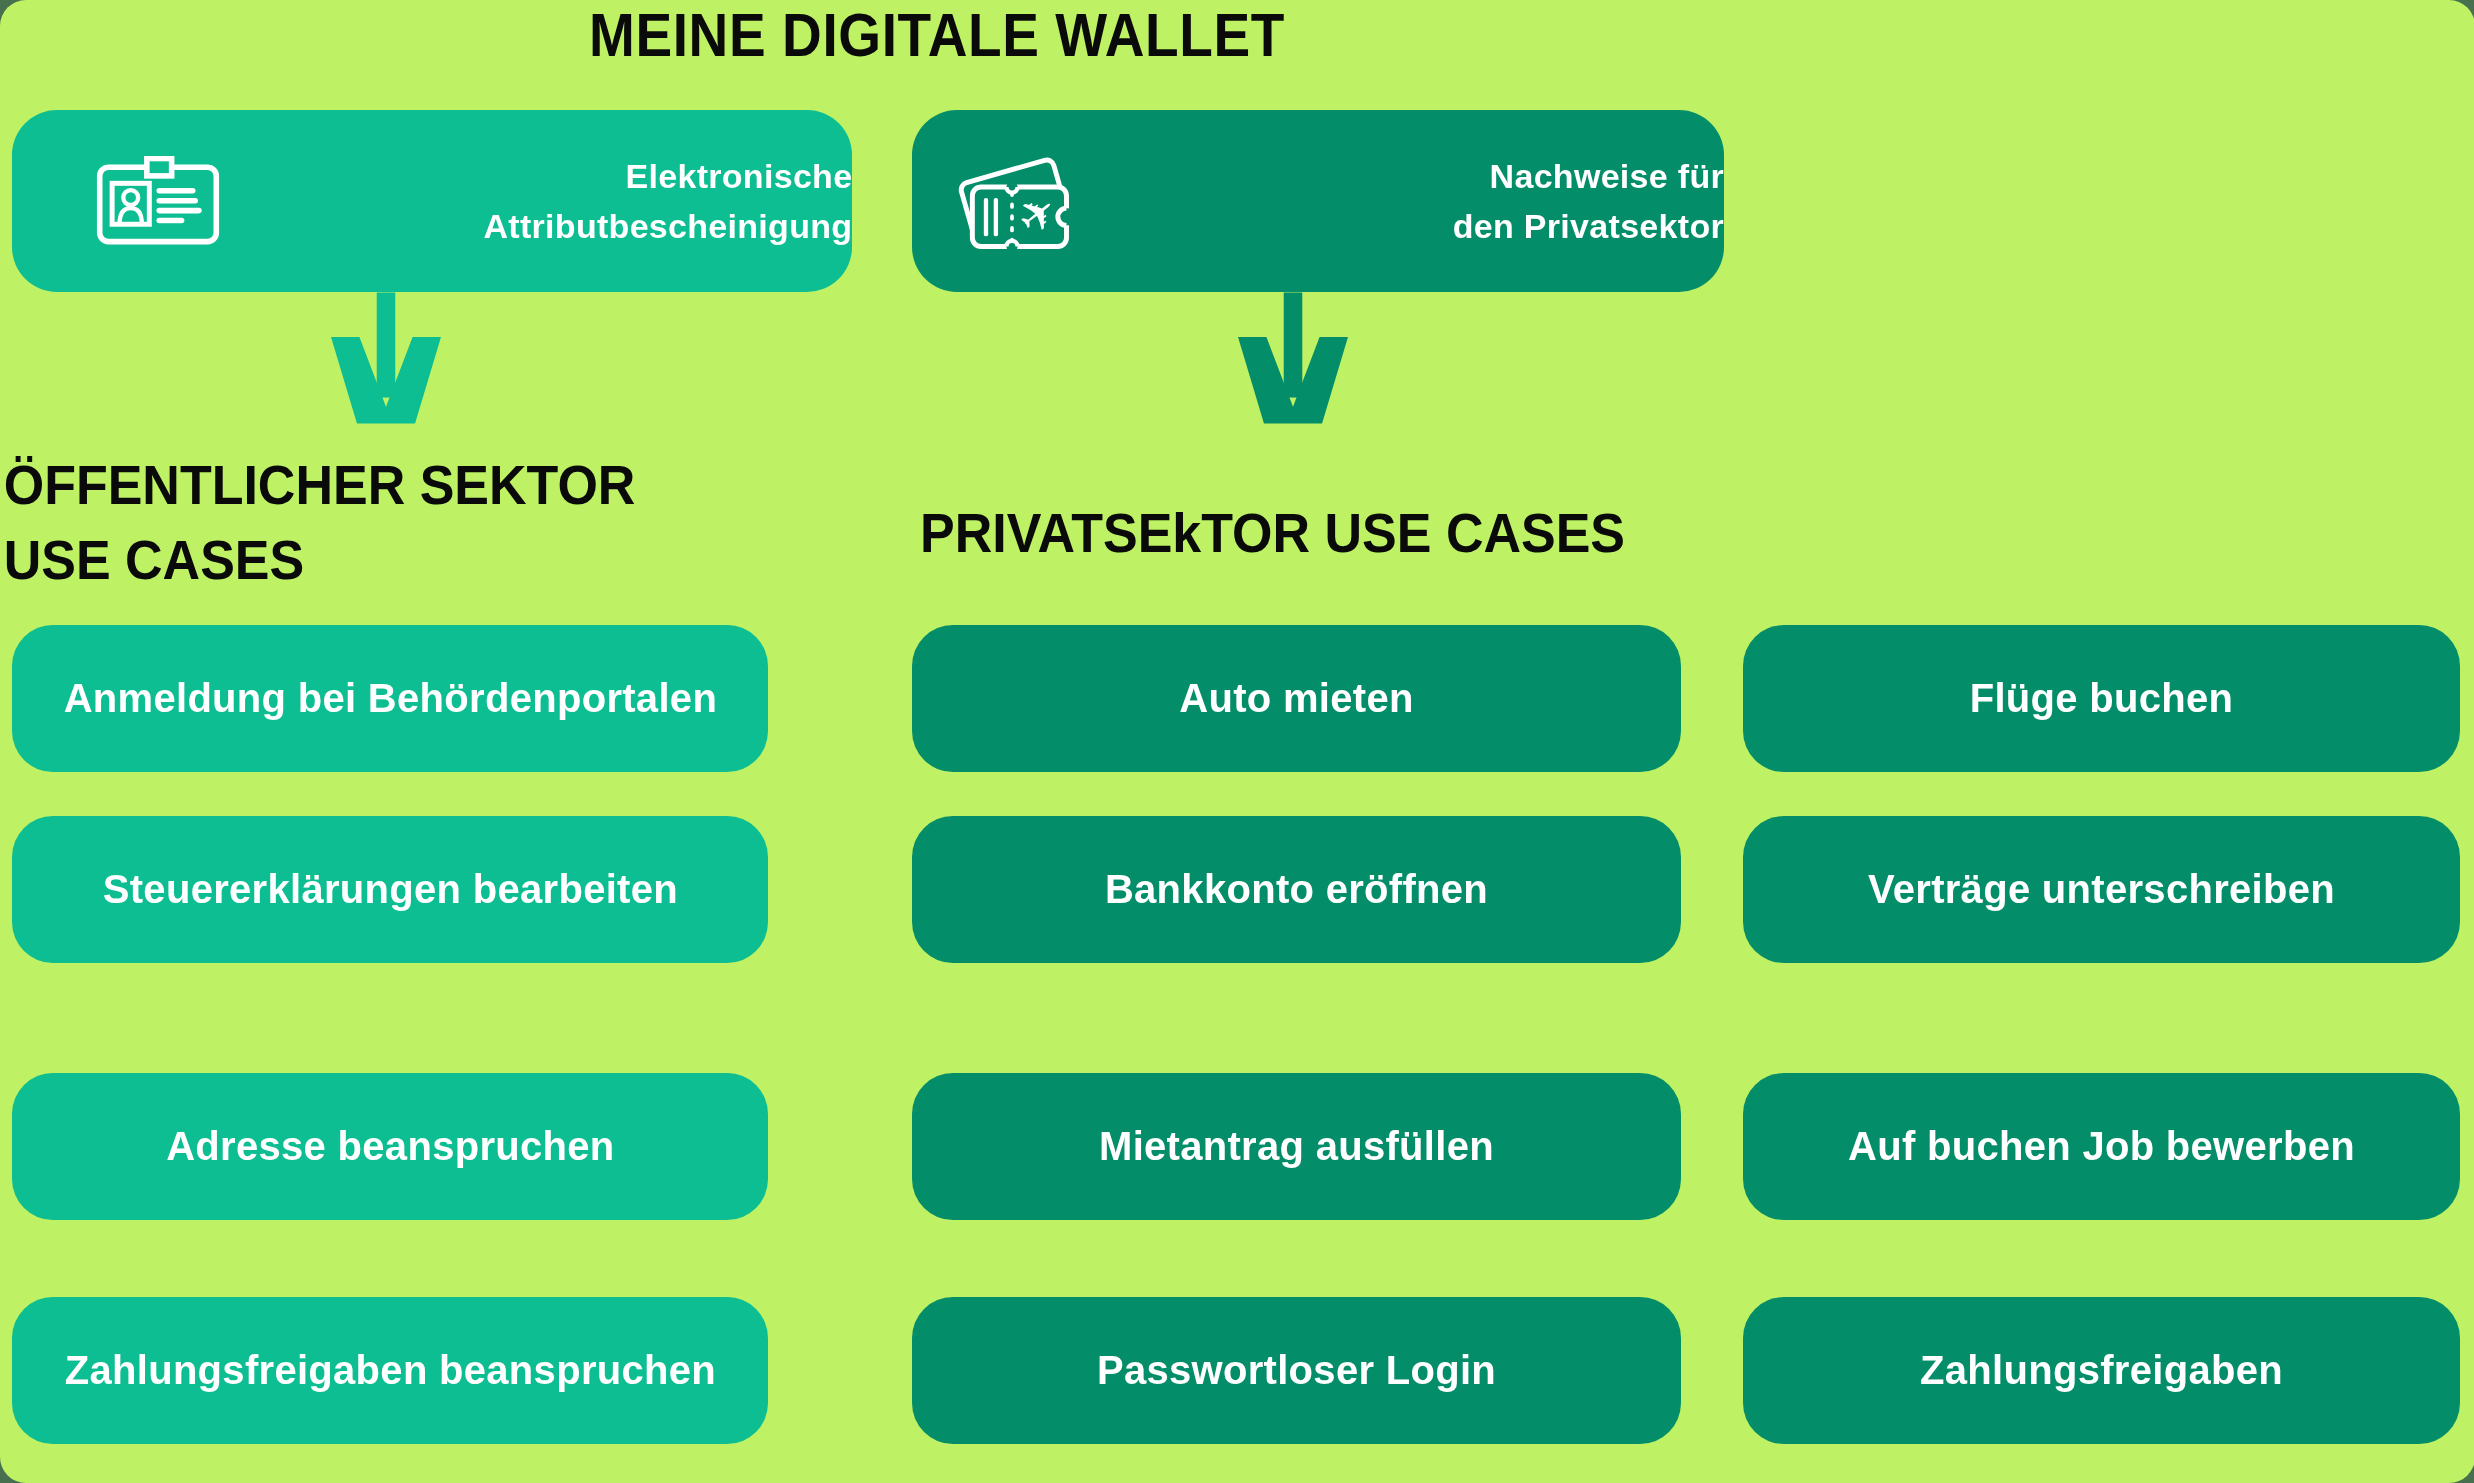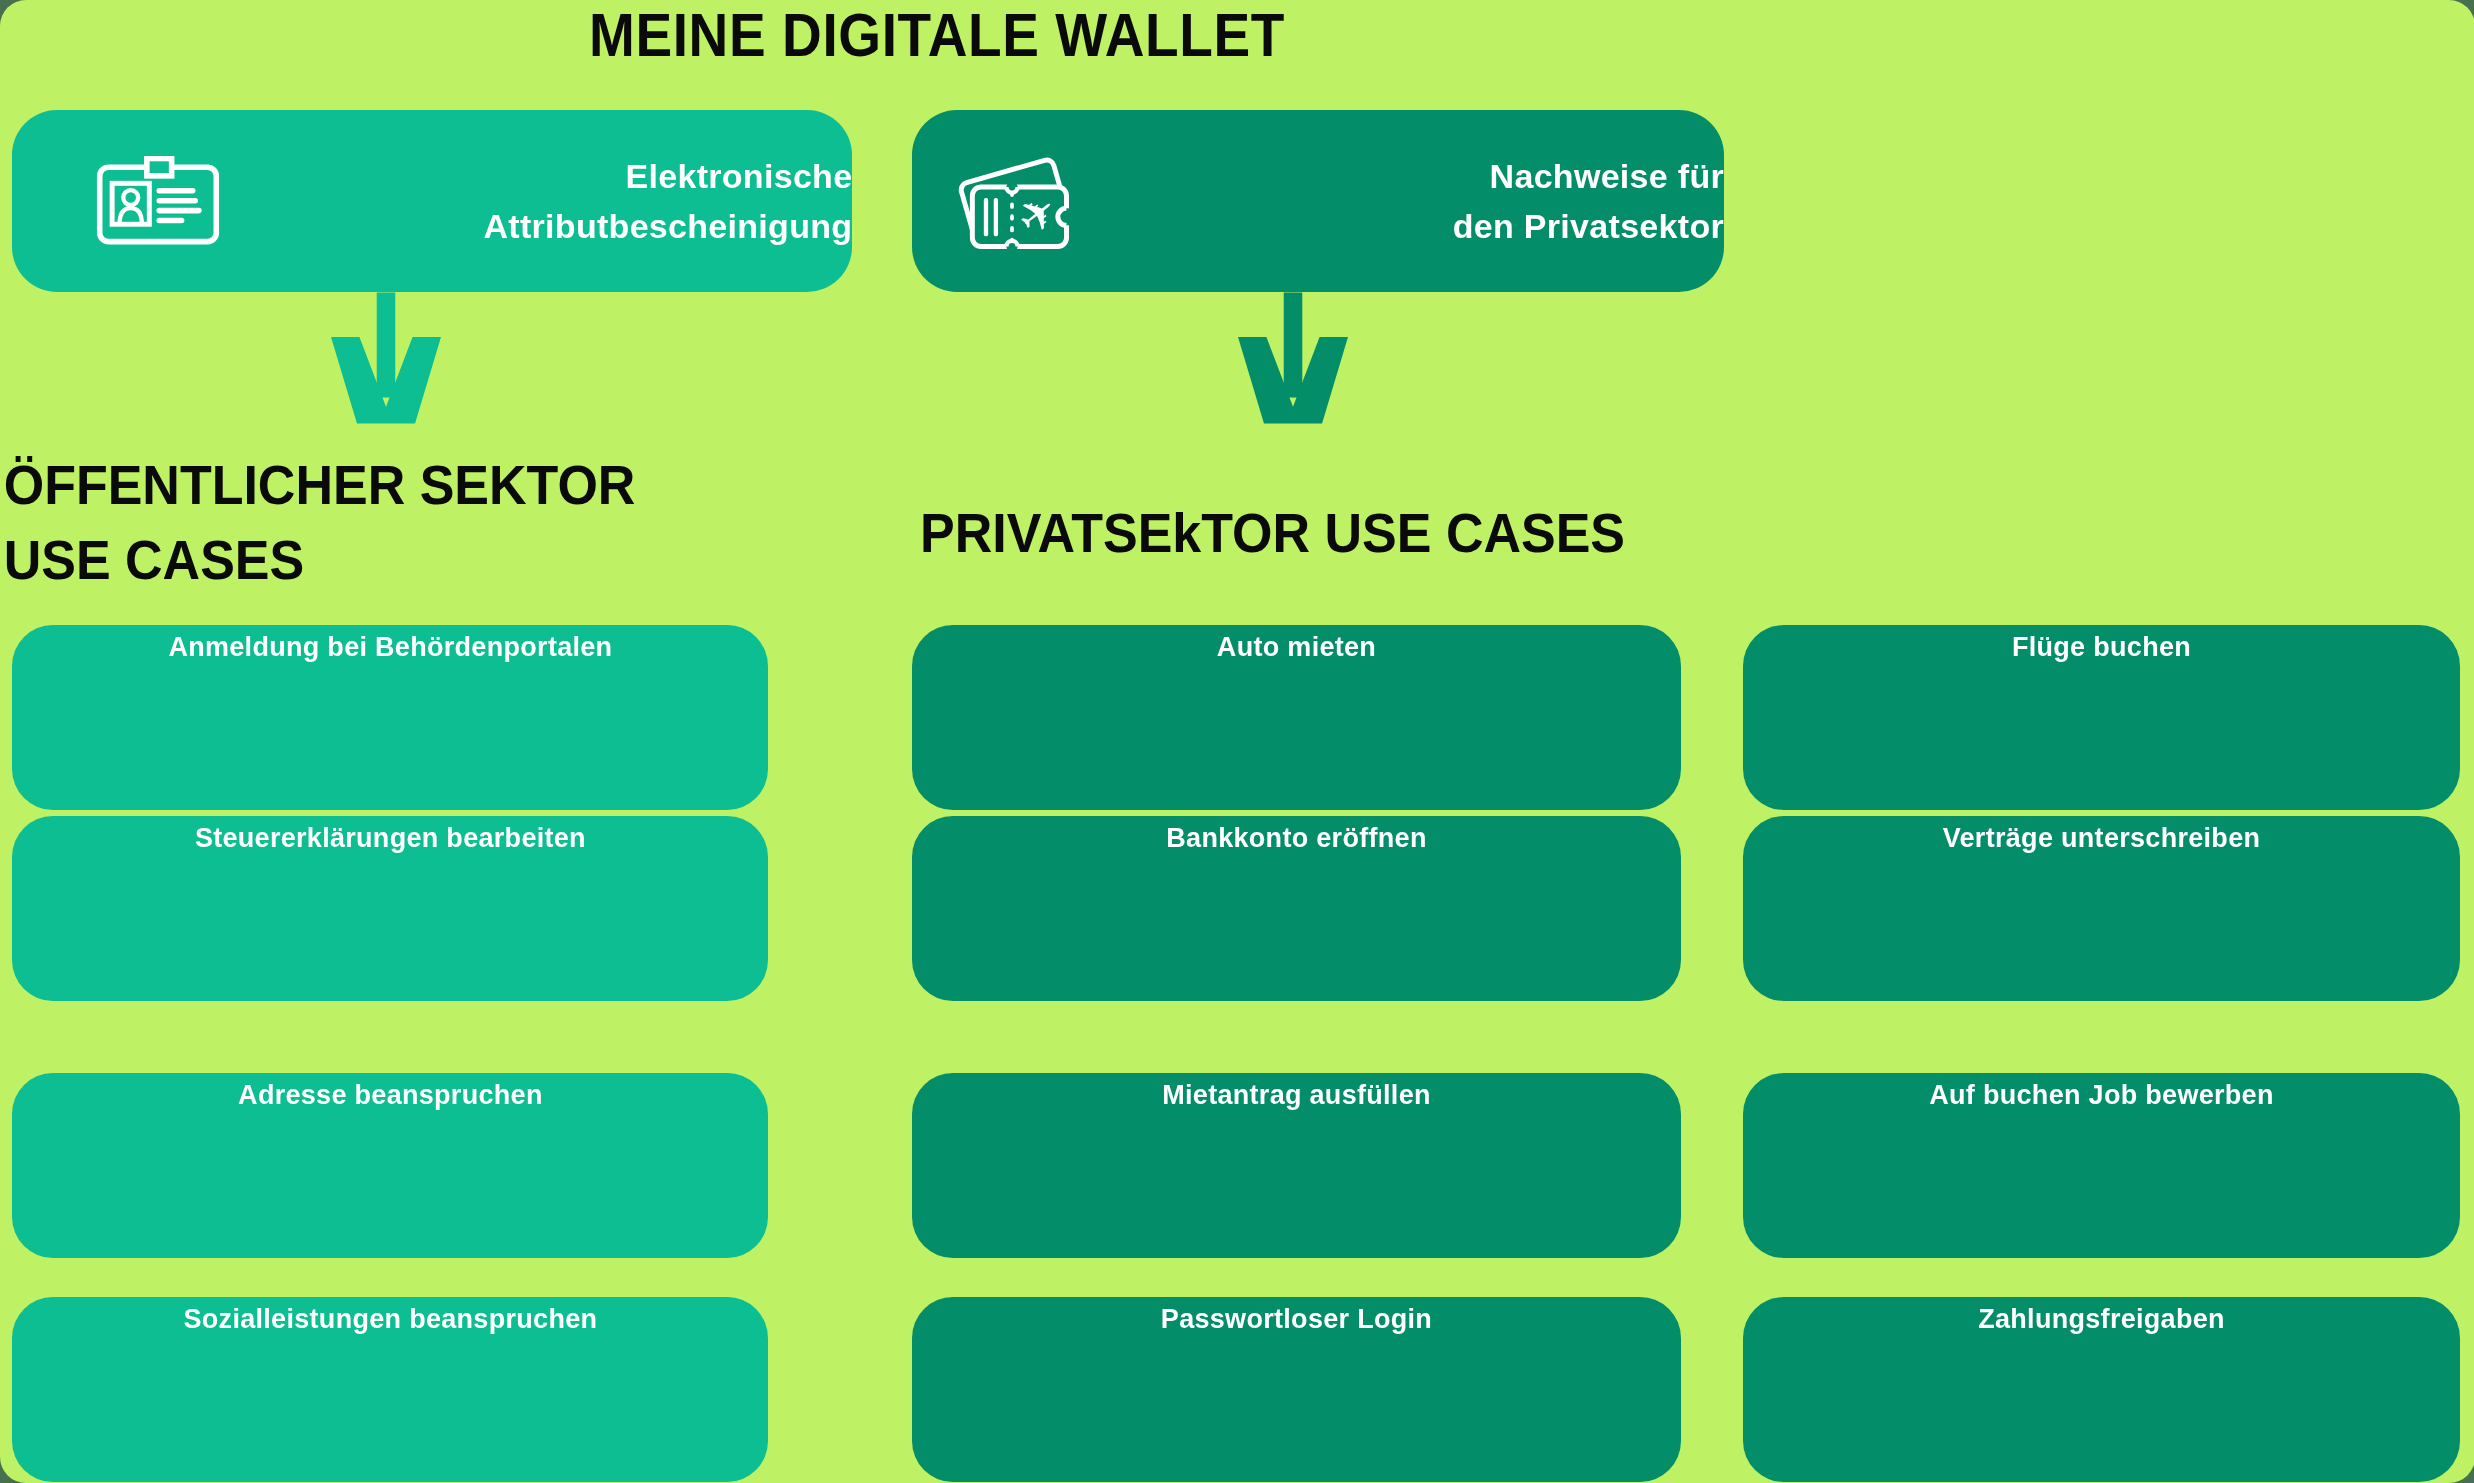--- a/index.html
+++ b/index.html
@@ -28,23 +28,23 @@
   }
   .card.bright{background:#0CBE92;left:12.4px;width:756px;padding-left:84px;}
   .card.dark{background:#038D69;left:912px;width:769px;padding-left:43px;}
   .card .icon{flex:0 0 auto;display:block;}
   .card .label{
     flex:1 1 auto;text-align:right;
     font-size:34px;font-weight:700;line-height:50px;letter-spacing:0.3px;
   }
   .arrow{position:absolute;top:292px;width:110px;height:132px;}
   .pill{
-    position:absolute;height:185px;border-radius:41px;
-    display:flex;align-items:flex-start;justify-content:center;text-align:center;
-    color:#FFFFFF;font-size:27px;font-weight:700;letter-spacing:0.3px;line-height:45px;
+    position:absolute;height:147px;border-radius:41px;
+    display:flex;align-items:center;justify-content:center;text-align:center;
+    color:#FFFFFF;font-size:40px;font-weight:700;letter-spacing:0.3px;line-height:45px;
   }
   .col1{left:12.4px;width:756px;background:#0CBE92;}
   .col2{left:912px;width:769px;background:#038D69;}
   .col3{left:1743px;width:717px;background:#038D69;}
   .row1{top:625px;}
   .row2{top:816px;}
   .row3{top:1073px;}
   .row4{top:1297px;}
 </style>
 </head>
@@ -113,21 +113,21 @@
   <div class="pill col1 row1">
     <span>Anmeldung bei Behördenportalen</span>
   </div>
   <div class="pill col1 row2">
     <span>Steuererklärungen bearbeiten</span>
   </div>
   <div class="pill col1 row3">
     <span>Adresse beanspruchen</span>
   </div>
   <div class="pill col1 row4">
-    <span>Sozialleistungen beanspruchen</span>
+    <span>Zahlungsfreigaben beanspruchen</span>
   </div>
 
   <div class="pill col2 row1">
     <span>Auto mieten</span>
   </div>
   <div class="pill col2 row2">
     <span>Bankkonto eröffnen</span>
   </div>
   <div class="pill col2 row3">
     <span>Mietantrag ausfüllen</span>

